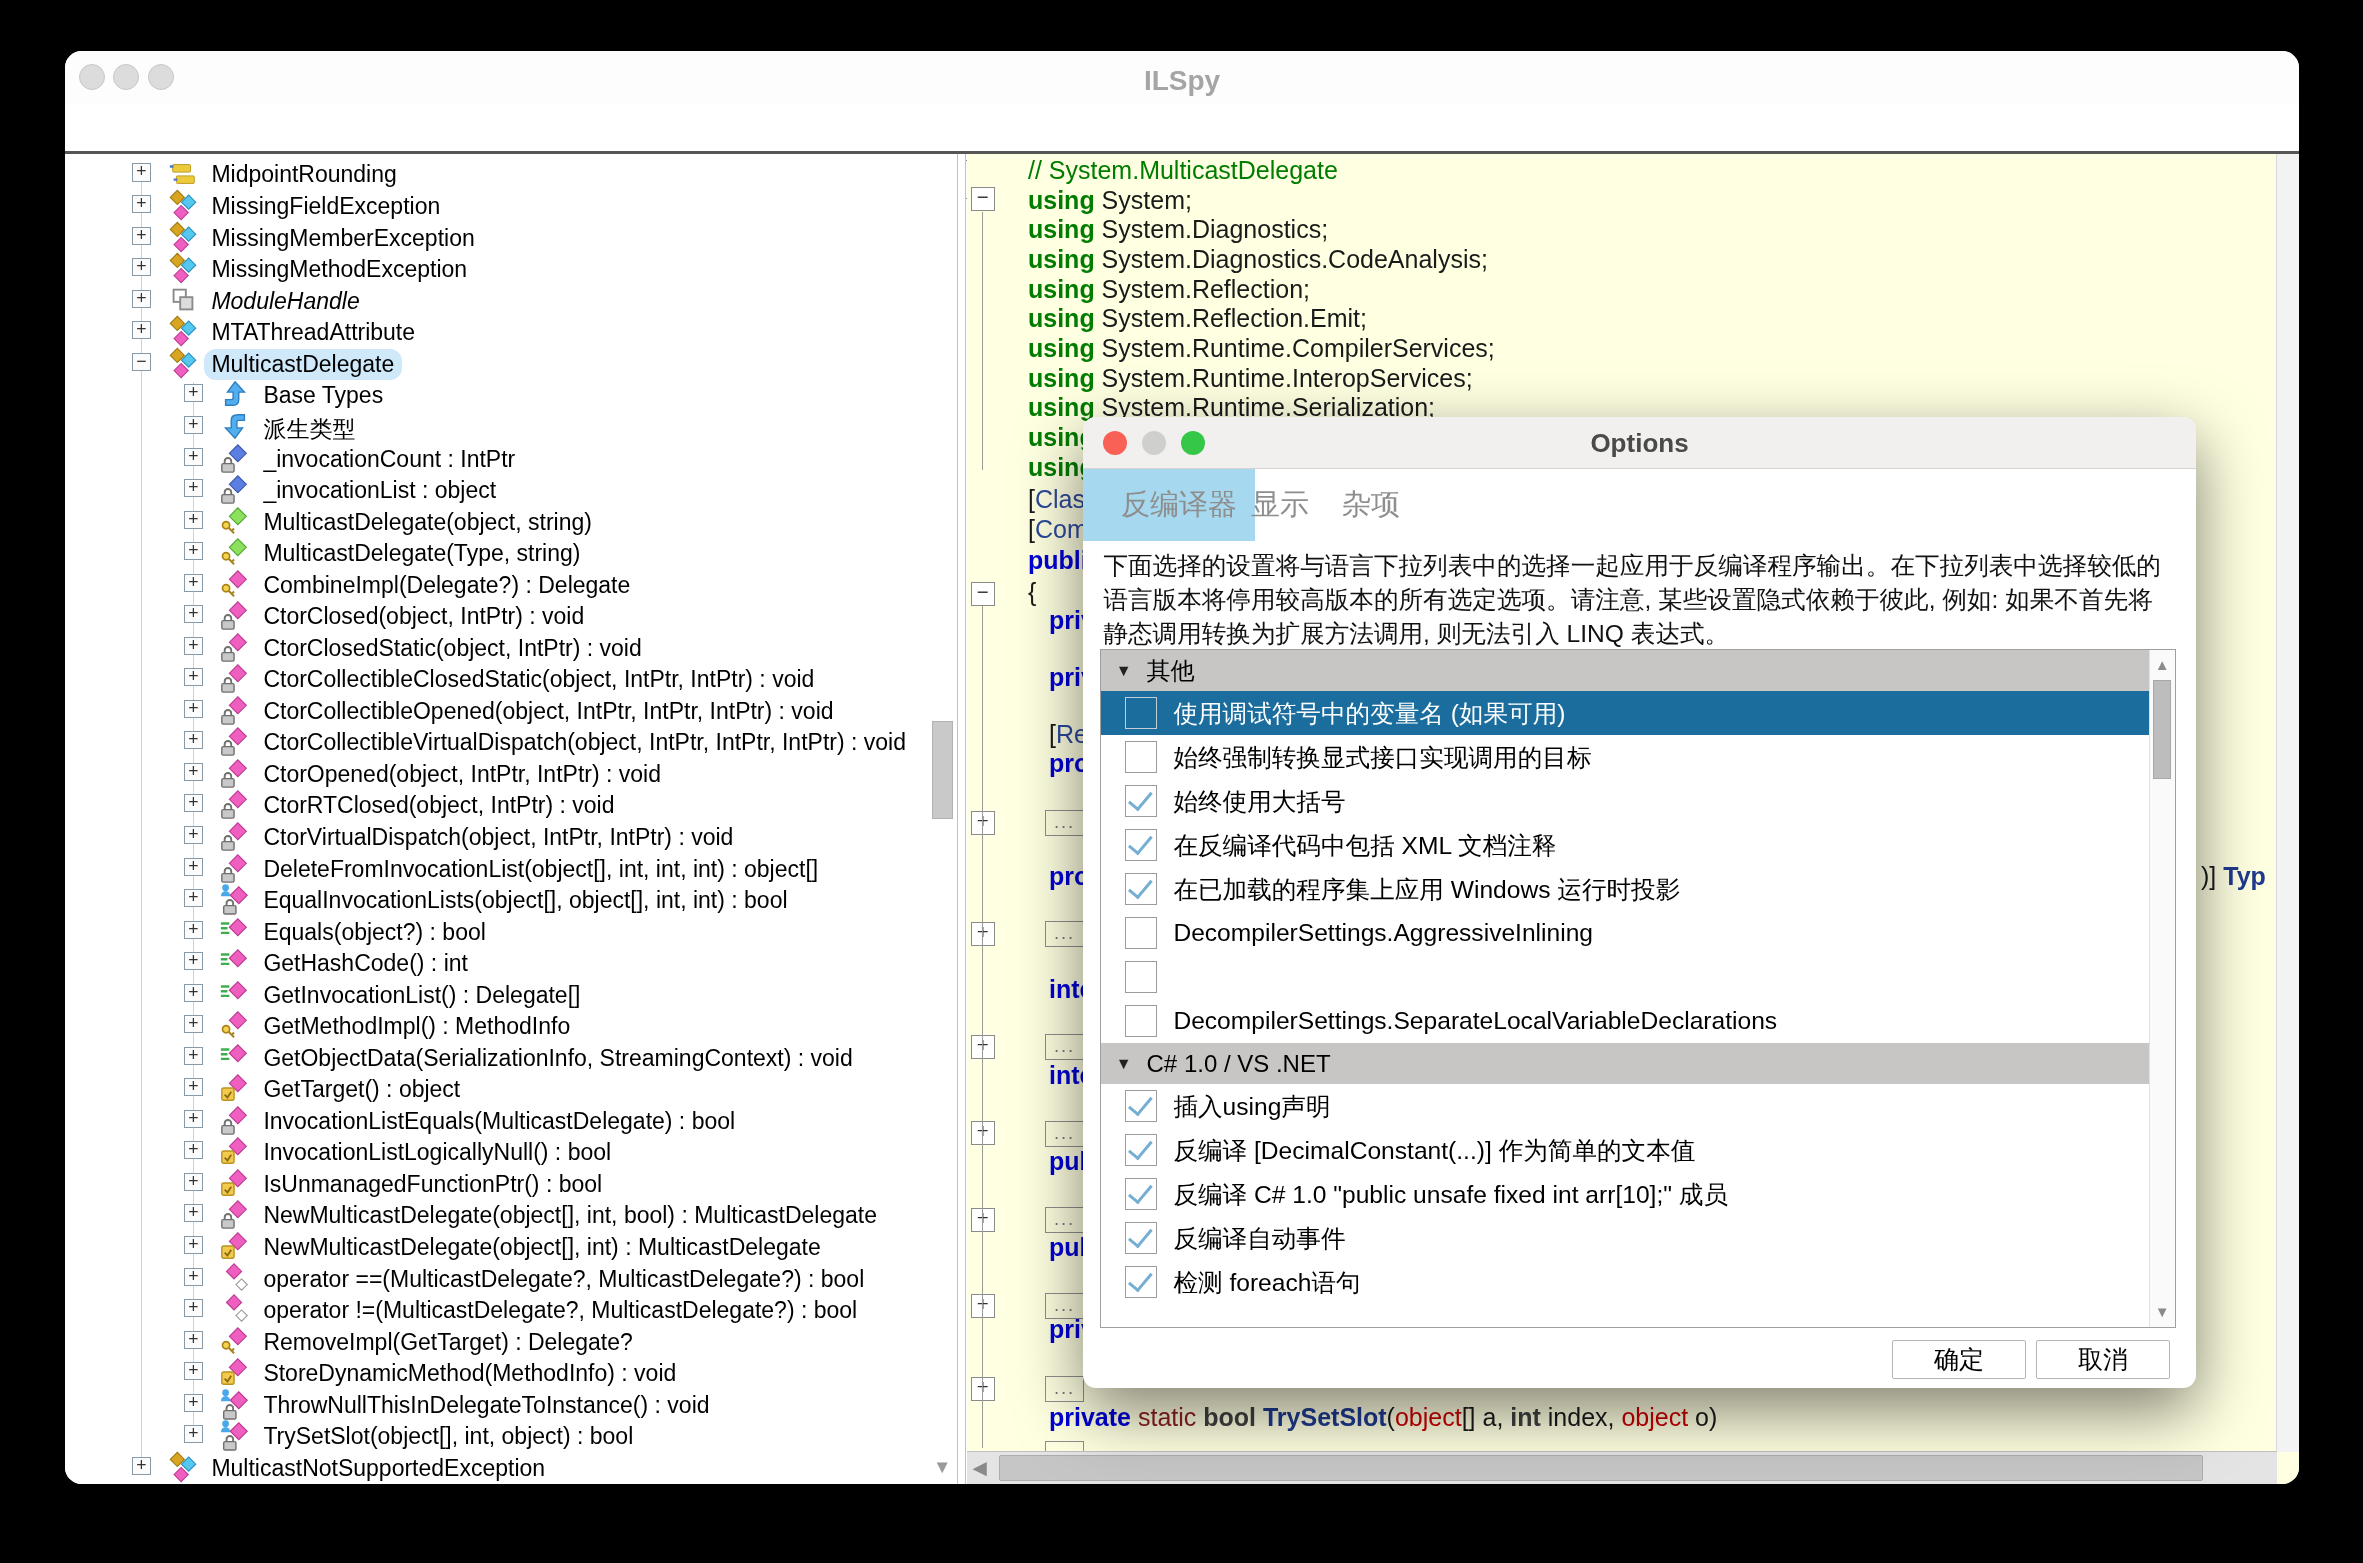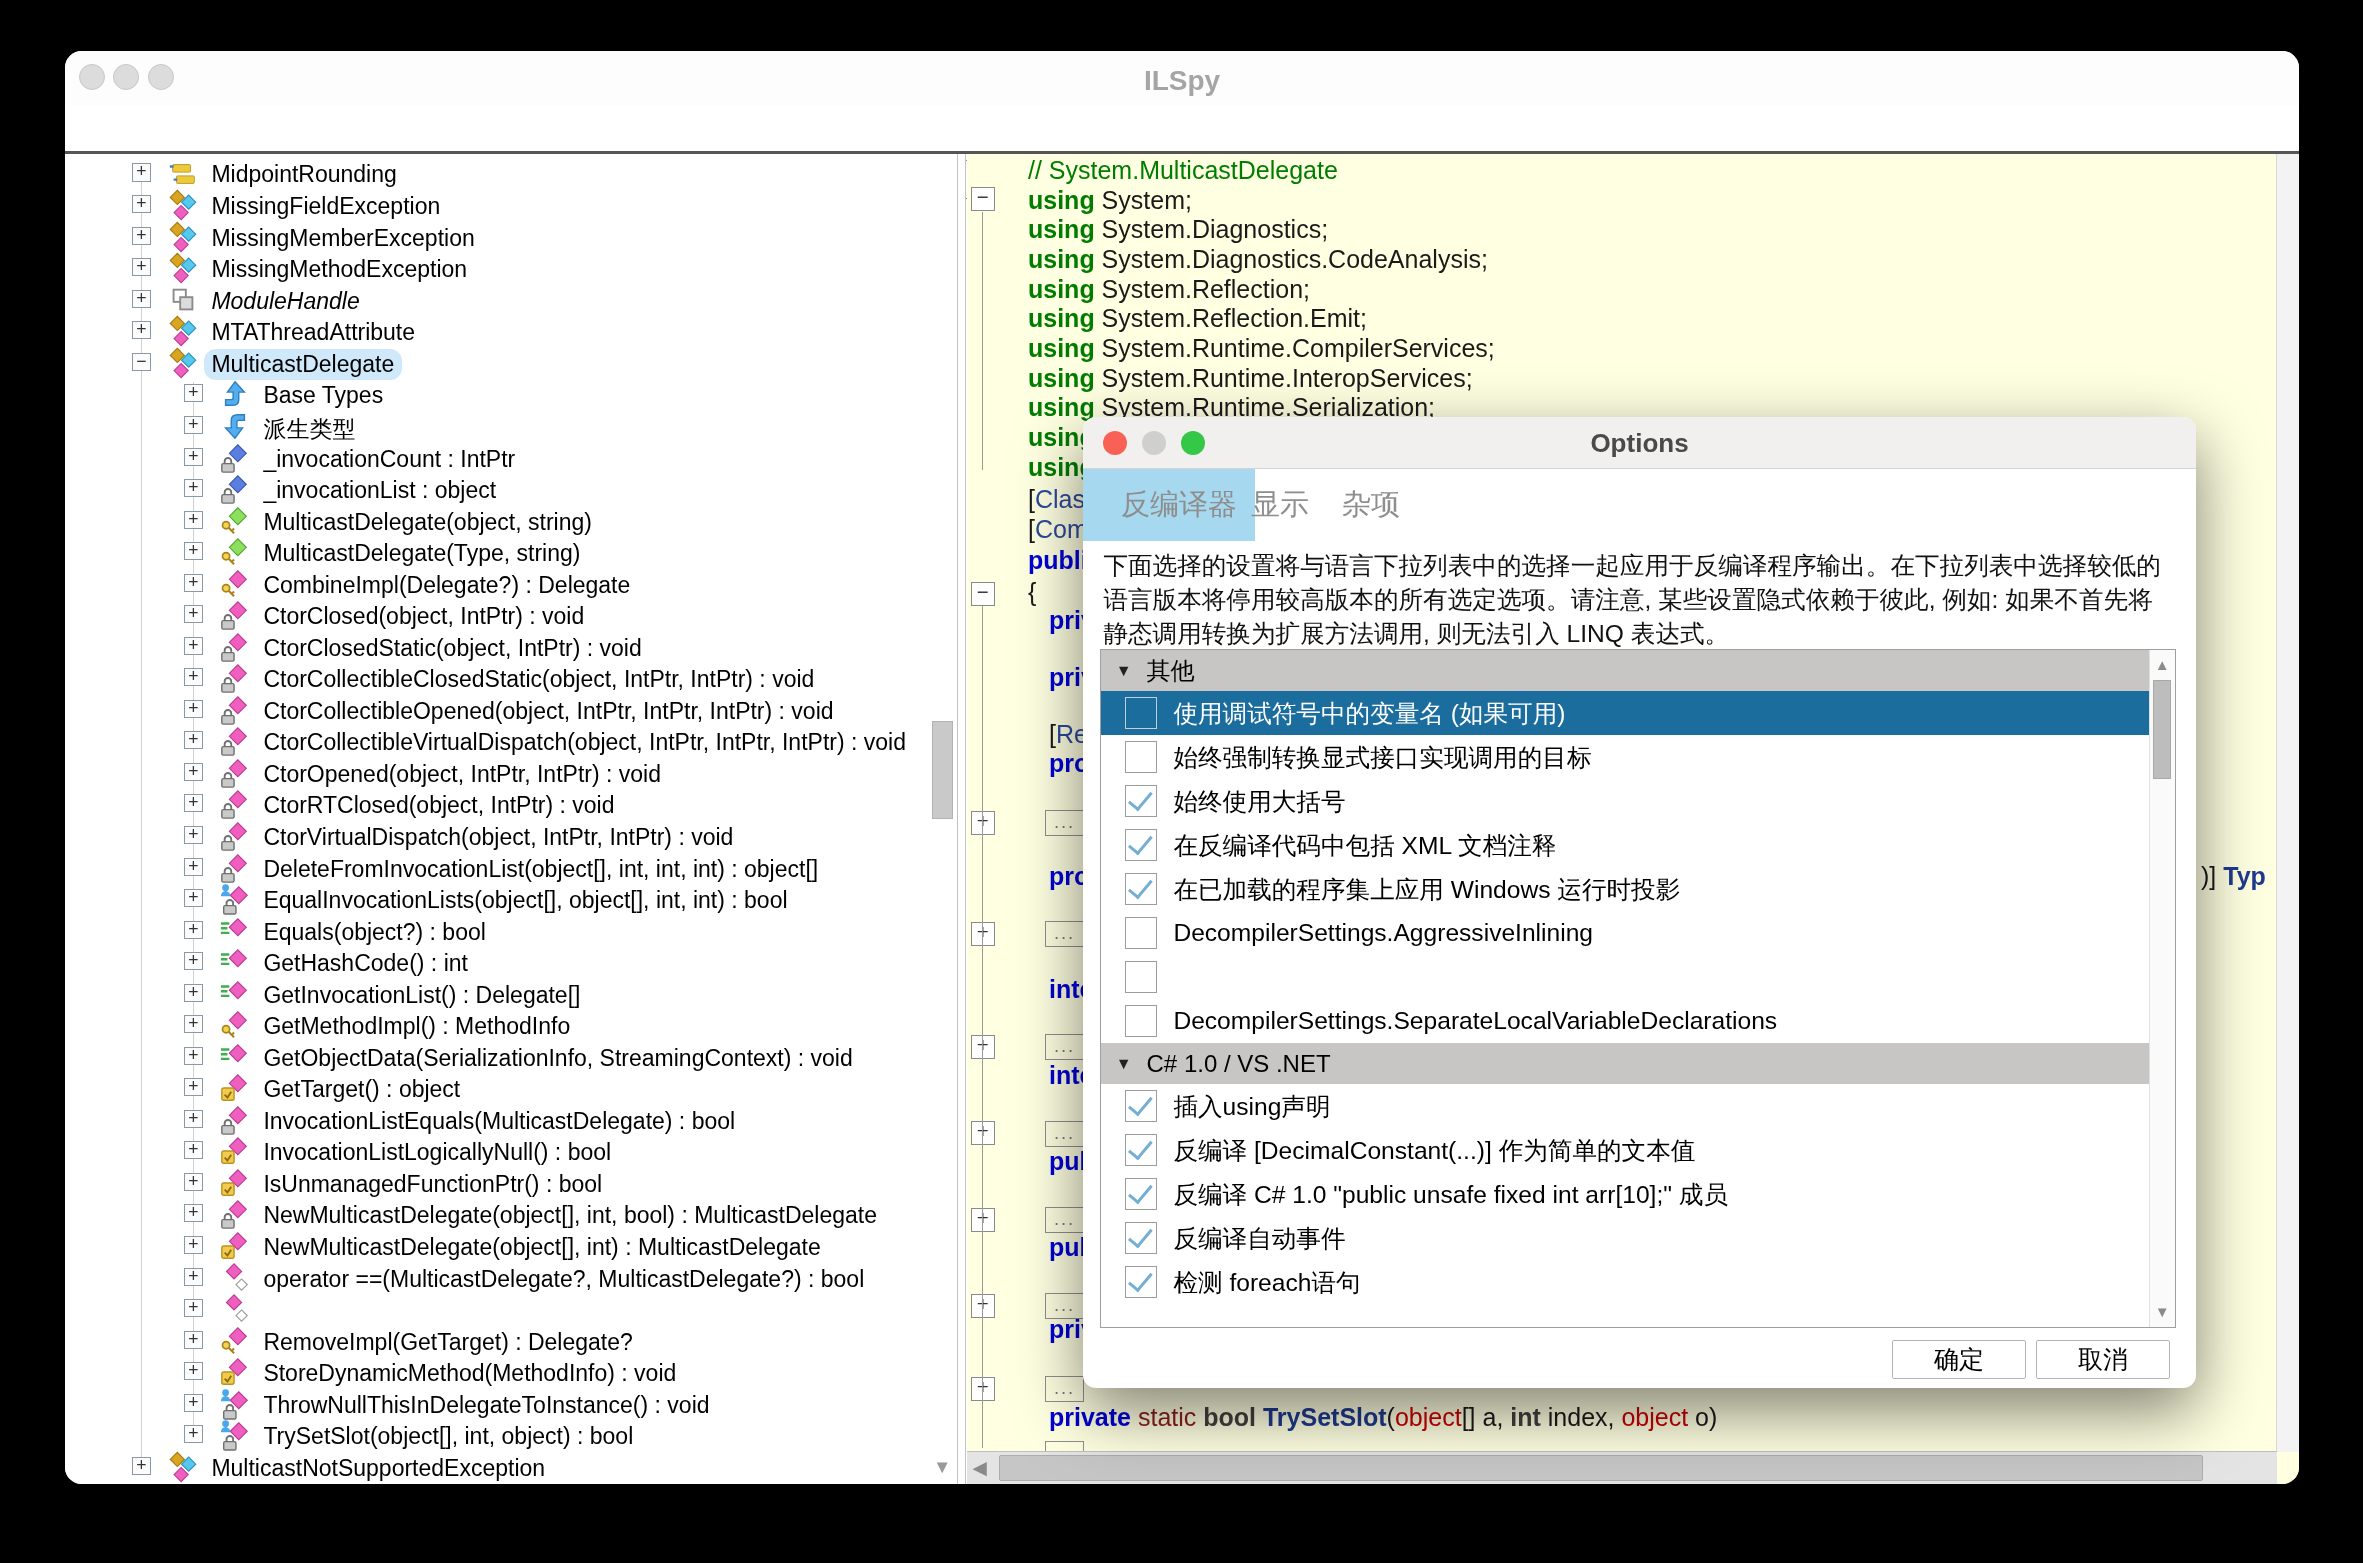--- a/index.html
+++ b/index.html
@@ -503,20 +503,21 @@
                   <path d="M18 24L24 18L30 24L24 30Z" fill="#ffffff" stroke="#999999" stroke-width="1.2"></path>
                 </svg></span>
               <span class="tree-label" style="left: 191px;">operator ==(MulticastDelegate?, MulticastDelegate?) : bool</span>
             </div>
             <div class="tree-row" style="top: 1139px;">
               <span class="tree-toggle" style="left: 119px;">+</span>
               <span class="tree-icon" style="left: 154px;"><svg viewBox="0 0 34 34">
                   <path d="M8 10L16 2L24 10L16 18Z" fill="#ef5fc0" stroke="#bc3a92" stroke-width="1.2"></path>
                   <path d="M18 24L24 18L30 24L24 30Z" fill="#ffffff" stroke="#999999" stroke-width="1.2"></path>
                 </svg></span>
+              <span class="tree-label" style="left: 191px;">operator !=(MulticastDelegate?, MulticastDelegate?) : bool</span>
             </div>
             <div class="tree-row" style="top: 1171px;">
               <span class="tree-toggle" style="left: 119px;">+</span>
               <span class="tree-icon" style="left: 154px;"><svg viewBox="0 0 34 34">
                   <path d="M11 12L20 3L29 12L20 21Z" fill="#ef5fc0" stroke="#bc3a92" stroke-width="1.2"></path>
                   <circle cx="7.5" cy="21.5" r="3.8" fill="#f6d34f" stroke="#a8841a" stroke-width="1.8"></circle>
                   <path d="M10 24L16 30M13.5 27.5l2.5-2.5" stroke="#a8841a" stroke-width="2.2" fill="none"></path>
                 </svg></span>
               <span class="tree-label" style="left: 191px;">RemoveImpl(GetTarget) : Delegate?</span>
             </div>

